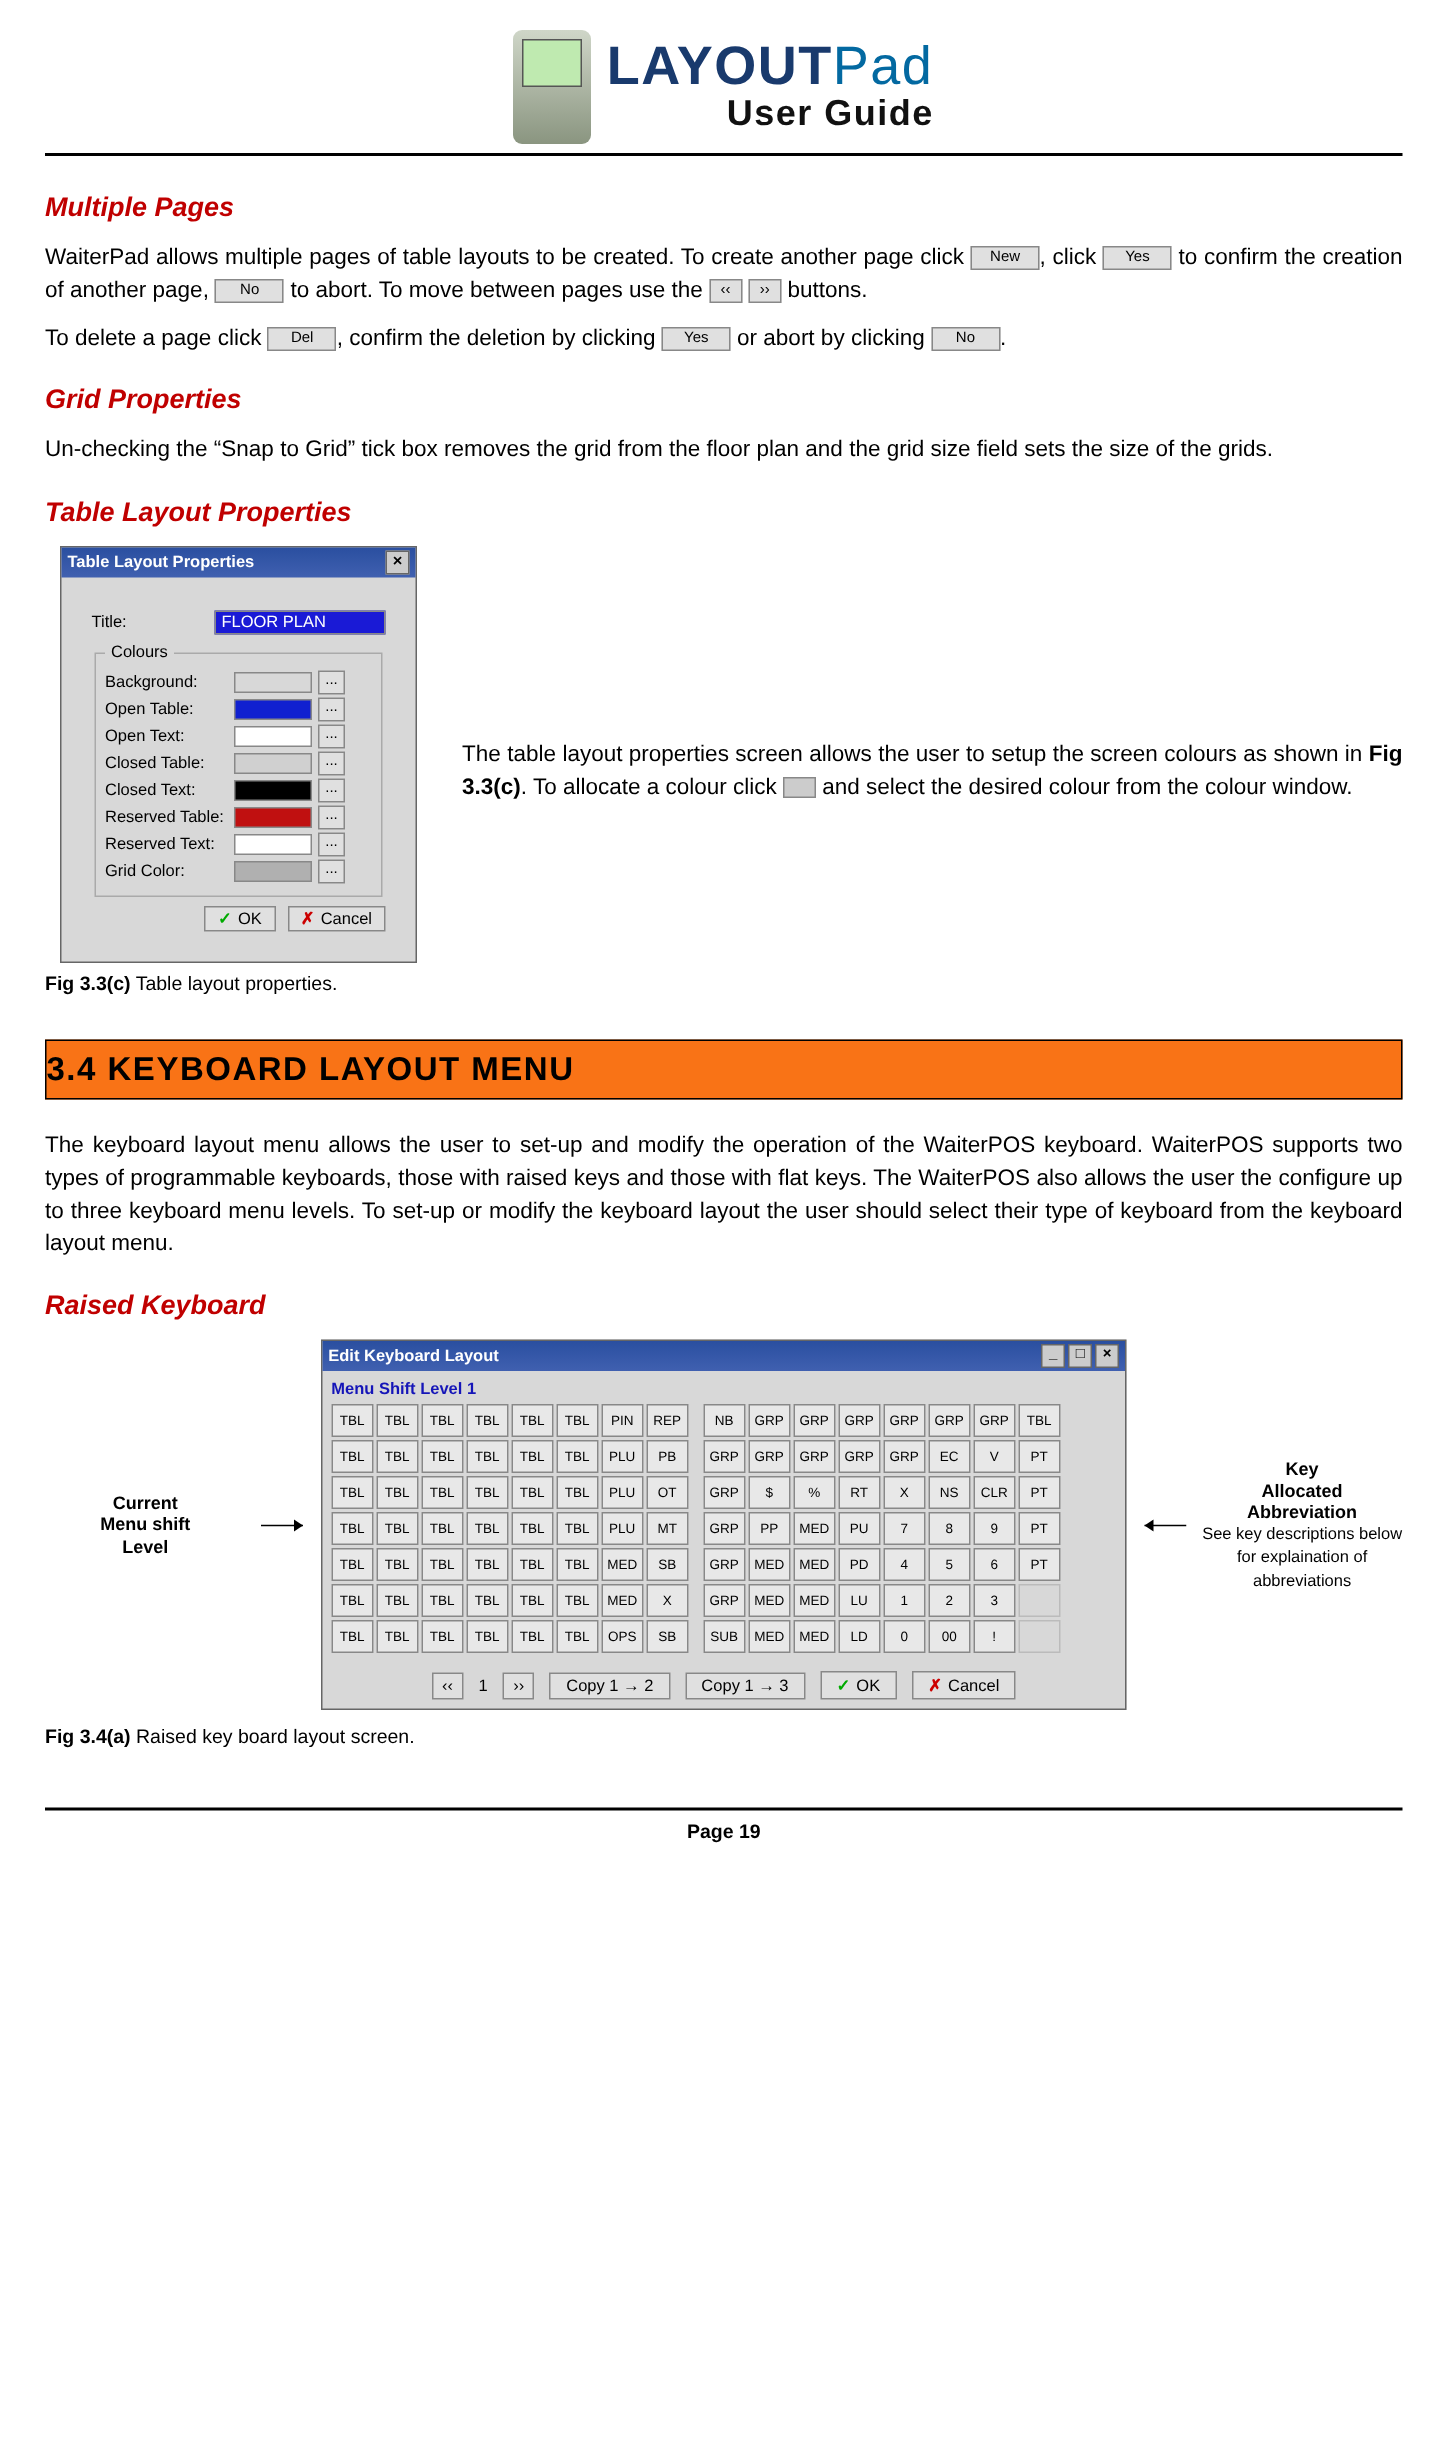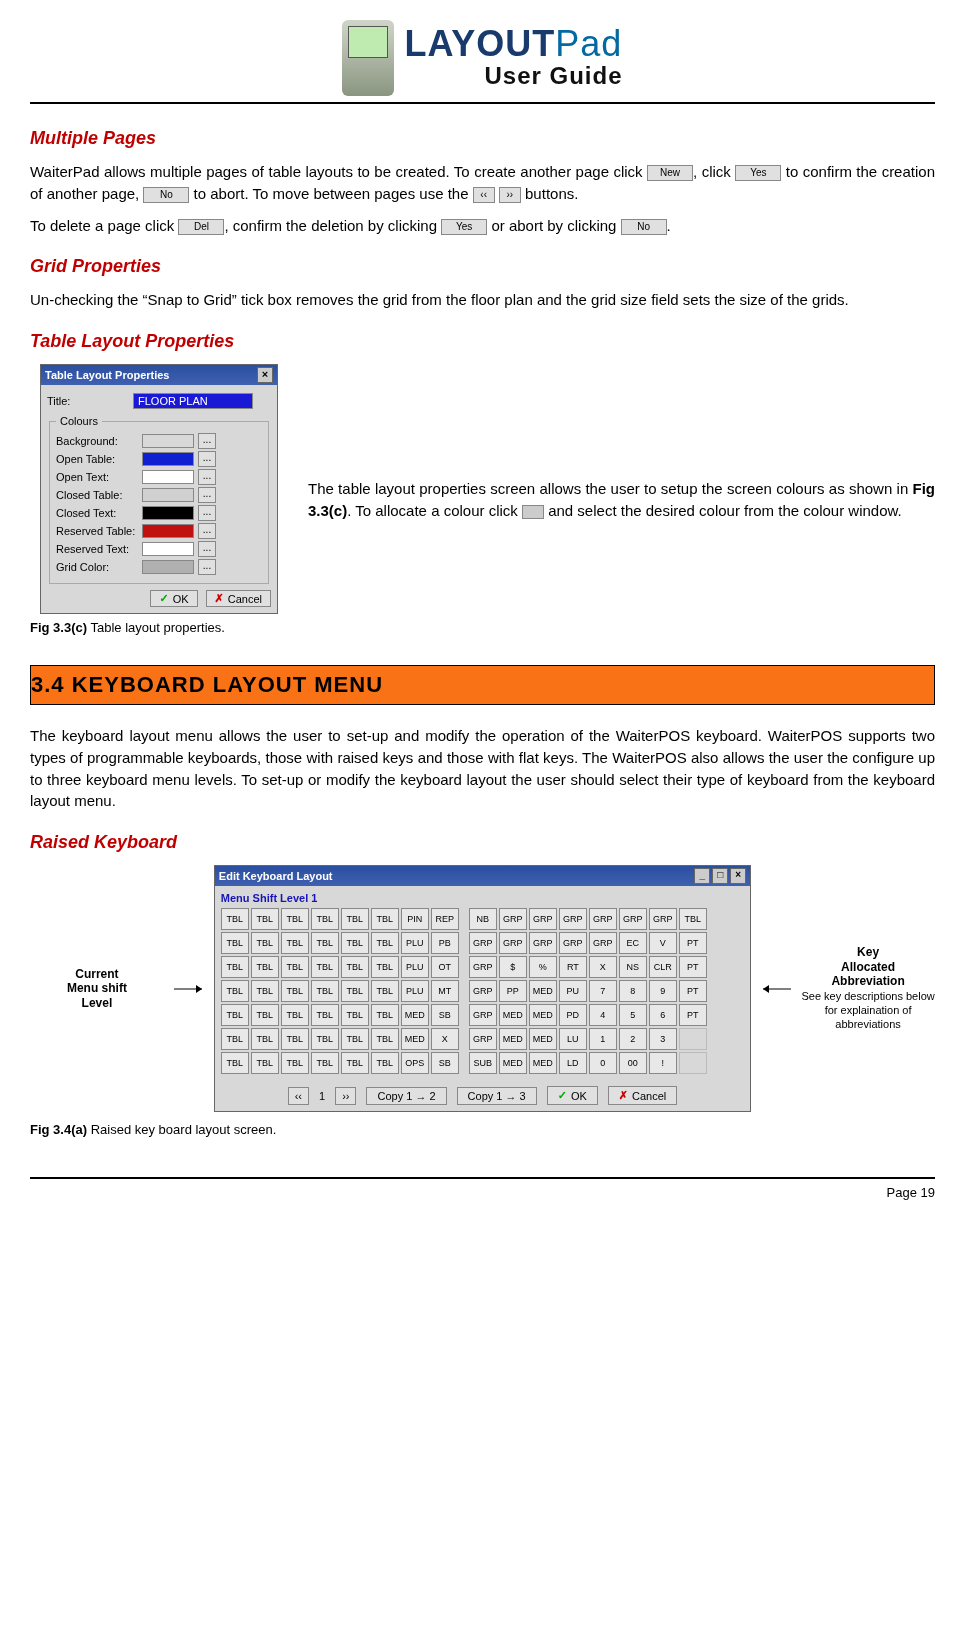--- a/index.html
+++ b/index.html
@@ -153,21 +153,21 @@
     background: #ccc;
     color: #000;
     width: 14px;
     height: 14px;
     text-align: center;
     line-height: 12px;
     border: 1px solid #666;
     font-weight: 700;
   }
   .dialog .body {
-    padding: 6px;
+    padding: 20px;
   }
   .dialog .row {
     display: flex;
     align-items: center;
     margin: 2px 0;
   }
   .dialog .row .lbl {
     width: 86px;
   }
   .dialog .row .sw {
@@ -319,22 +319,22 @@
   }
   .kbd-toolbar .nav {
     padding: 2px 6px;
   }
   .fig-caption-center {
     text-align: left;
     font-size: 13px;
     margin-top: 8px;
   }
   .page-footer {
-    text-align: right;
-    font-weight: 400;
+    text-align: center;
+    font-weight: 700;
     font-size: 13px;
     margin-top: 6px;
   }
   .arrow-left, .arrow-right {
     width: 30px;
     display: flex;
     align-items: center;
   }
   .arrow-left svg, .arrow-right svg {
     width: 30px;

